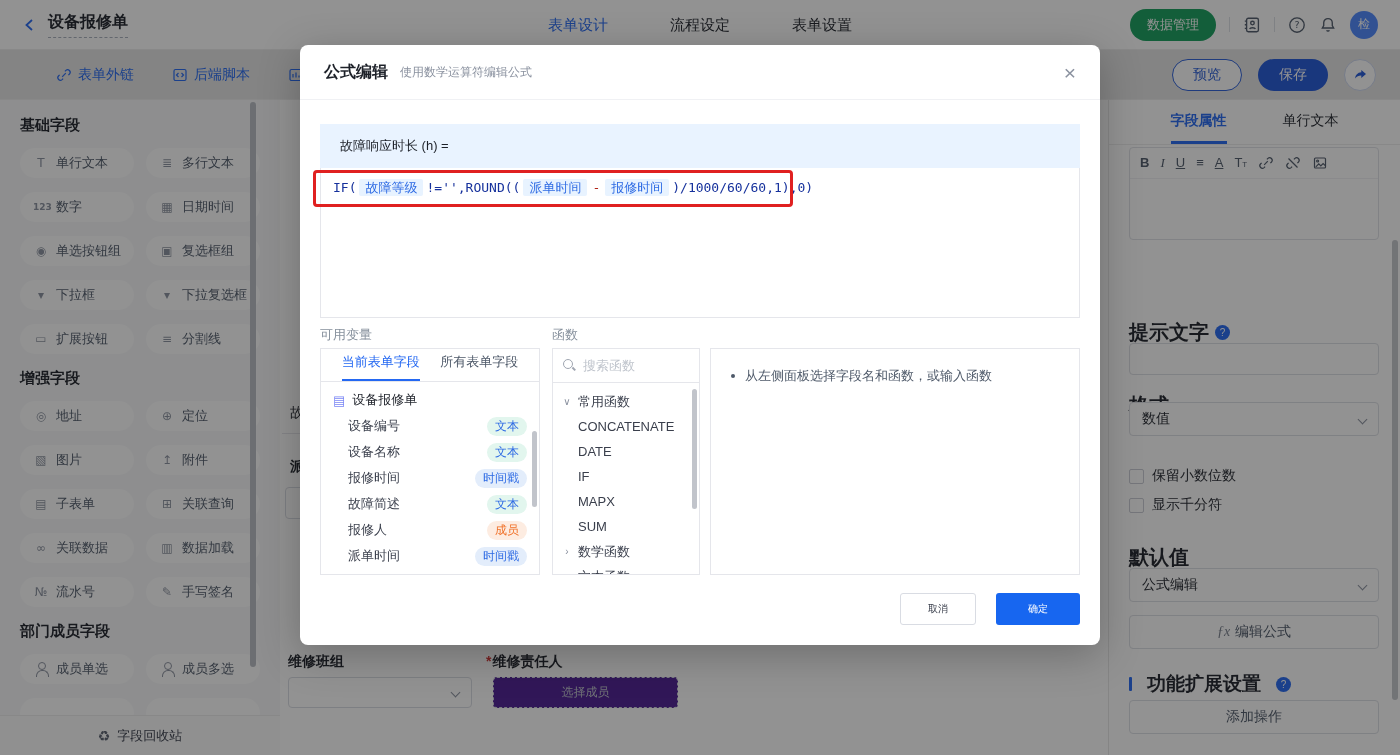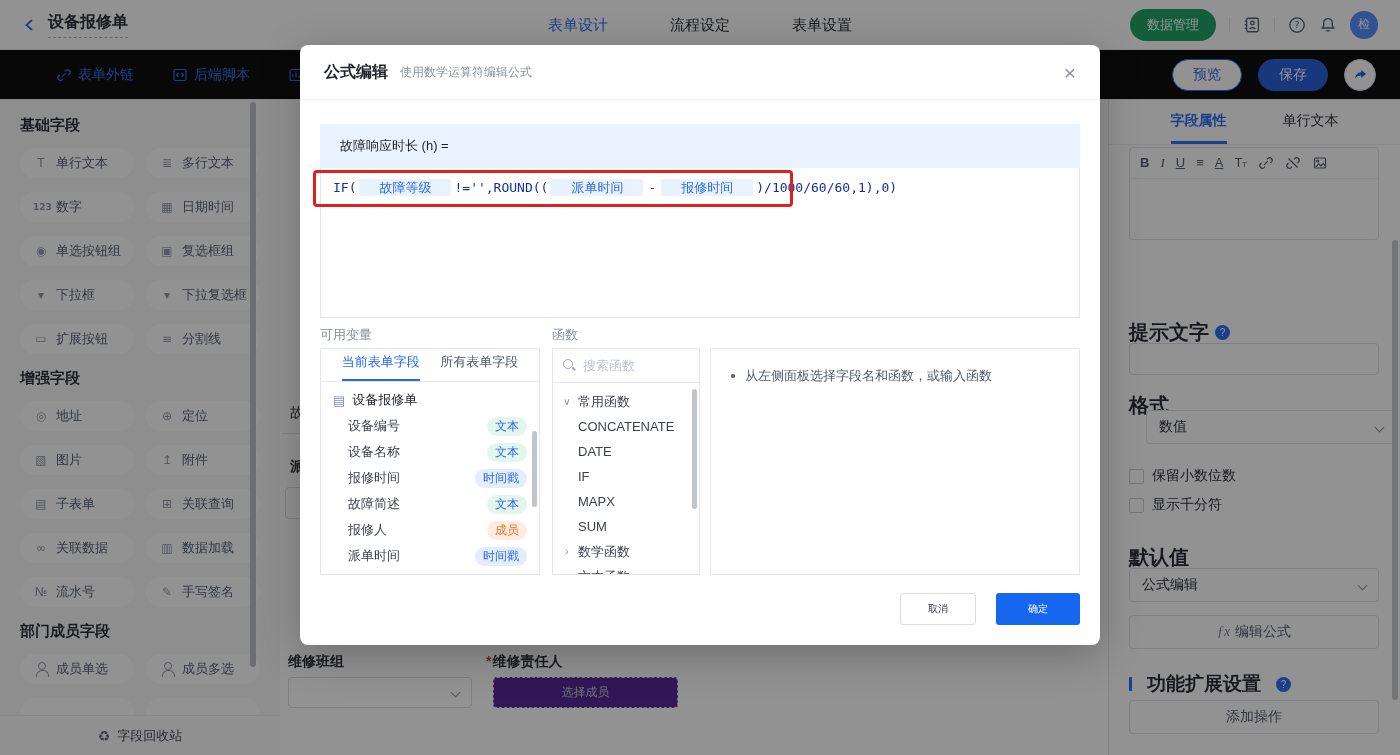--- a/index.html
+++ b/index.html
@@ -16,21 +16,21 @@
   .tb-tab{font-size:15px;color:#1d2129;cursor:pointer;white-space:nowrap;}
   .tb-tab.active{color:#2468f2;}
   .tb-right{margin-left:auto;display:flex;align-items:center;gap:13px;}
   .pill{border:none;border-radius:16px;font-size:13px;padding:7px 17px;cursor:pointer;font-family:inherit;}
   .pill.green{background:#16a05d;color:#fff;}
   .vdiv{width:1px;height:15px;background:#dcdfe5;}
   .tb-icon{display:flex;align-items:center;cursor:pointer;}
   .avatar{width:28px;height:28px;border-radius:50%;background:#4c88ff;color:#fff;font-size:12px;display:flex;align-items:center;justify-content:center;cursor:pointer;}
 
   
-  .subbar{position:absolute;left:0;top:50px;right:0;height:50px;background:#000000;border-bottom:1px solid #ececec;display:flex;align-items:center;z-index:4;}
+  .subbar{position:absolute;left:0;top:50px;right:0;height:50px;background:#e5e5e5;border-bottom:1px solid #ececec;display:flex;align-items:center;z-index:4;}
   .sub-links{display:flex;align-items:center;gap:38px;padding-left:56px;}
   .sub-link{display:flex;align-items:center;gap:6px;font-size:14px;color:#2468f2;cursor:pointer;white-space:nowrap;}
   .sub-right{position:absolute;right:24px;display:flex;align-items:center;gap:16px;}
   .pill.outline{background:#fff;border:1px solid #2b5fd9;color:#2b5fd9;padding:6px 20px;font-size:14px;}
   .pill.solid{background:#2157d9;color:#fff;padding:7px 21px;font-size:14px;}
   .share-btn{width:32px;height:32px;border-radius:50%;border:1px solid #ccd6ee;display:flex;align-items:center;justify-content:center;cursor:pointer;background:#fff;}
 
   
   .sidebar{position:absolute;left:0;top:100px;bottom:0;width:280px;background:#f7f8fa;padding:16px 20px;overflow:hidden;z-index:1;}
   .sb-title{font-size:15px;font-weight:bold;color:#1d2129;margin:10px 0 13px;}
@@ -88,21 +88,21 @@
   .overlay{position:absolute;inset:0;background:rgba(17,17,17,0.46);z-index:50;}
   .modal{position:absolute;left:300px;top:45px;width:800px;height:600px;background:#fff;border-radius:8px;box-shadow:0 10px 40px rgba(0,0,0,.25);z-index:60;}
   .m-head{height:55px;display:flex;align-items:center;padding:0 24px;border-bottom:1px solid #f0f1f4;}
   .m-title{font-size:16px;font-weight:bold;color:#1d2129;}
   .m-sub{font-size:12px;color:#8a919f;margin-left:12px;}
   .m-close{margin-left:auto;font-size:21px;color:#8a919f;cursor:pointer;line-height:1;}
   .editor{position:absolute;left:20px;top:79px;width:760px;}
   .ed-head{height:44px;background:#e9f3ff;display:flex;align-items:center;padding:0 20px;font-size:13px;color:#1d2129;}
   .ed-body{height:150px;background:#fff;border:1px solid #e5e6eb;border-top:none;padding:9px 12px;}
   .formula{font-family:"DejaVu Sans Mono","Liberation Mono",monospace;font-size:13px;color:#16319c;line-height:22px;}
-  .formula .chip, .tip .chip{background:#e8f3ff;color:#2e6be4;font-family:"Liberation Sans","DejaVu Sans",sans-serif;padding:1px 20px;border-radius:2px;margin:0 3px;white-space:nowrap;}
+  .formula .chip, .tip .chip{background:#e8f3ff;color:#2e6be4;font-family:"Liberation Sans","DejaVu Sans",sans-serif;padding:1px 6px;border-radius:2px;margin:0 3px;white-space:nowrap;}
   .formula .op{color:#b02418;margin:0 2px;}
   .red-box{position:absolute;left:13px;top:125px;width:480px;height:37px;border:3px solid #e02020;border-radius:4px;pointer-events:none;z-index:3;}
   .m-plabel{position:absolute;font-size:13px;color:#86909c;}
   .m-panel{position:absolute;top:303px;height:227px;background:#fff;border:1px solid #e5e6eb;overflow:hidden;}
   .vars-panel{left:20px;width:220px;}
   .vtabs{height:33px;display:flex;align-items:flex-end;justify-content:space-evenly;border-bottom:1px solid #e5e6eb;}
   .vtab{font-size:13px;color:#4e5969;padding-bottom:8px;border-bottom:2px solid transparent;cursor:pointer;}
   .vtab.active{color:#2468f2;border-bottom-color:#2468f2;}
   .vtree{padding-top:5px;}
   .vroot{height:26px;display:flex;align-items:center;gap:7px;padding-left:12px;font-size:13px;color:#1d2129;cursor:pointer;}
@@ -376,21 +376,21 @@
           </span>
         </div>
       <div class="rt-body" style="height:55px;"></div>
     </div>
     <div class="p-label" style="top:219px;">
         <span>提示文字</span>
         <span class="qmark"></span>
       </div>
     <input class="p-input" style="top: 243px;">
     <div class="p-label" style="top:292px;">格式</div>
-    <div class="p-select" style="top:310px;margin-left:17px;">
+    <div class="p-select" style="top:302px;">
         <span>数值</span>
         <span class="chev"></span>
       </div>
     <label class="p-check" style="top:367px;">
         <span class="box"></span>
         <span>保留小数位数</span>
       </label>
     <label class="p-check" style="top:396px;">
         <span class="box"></span>
         <span>显示千分符</span>

